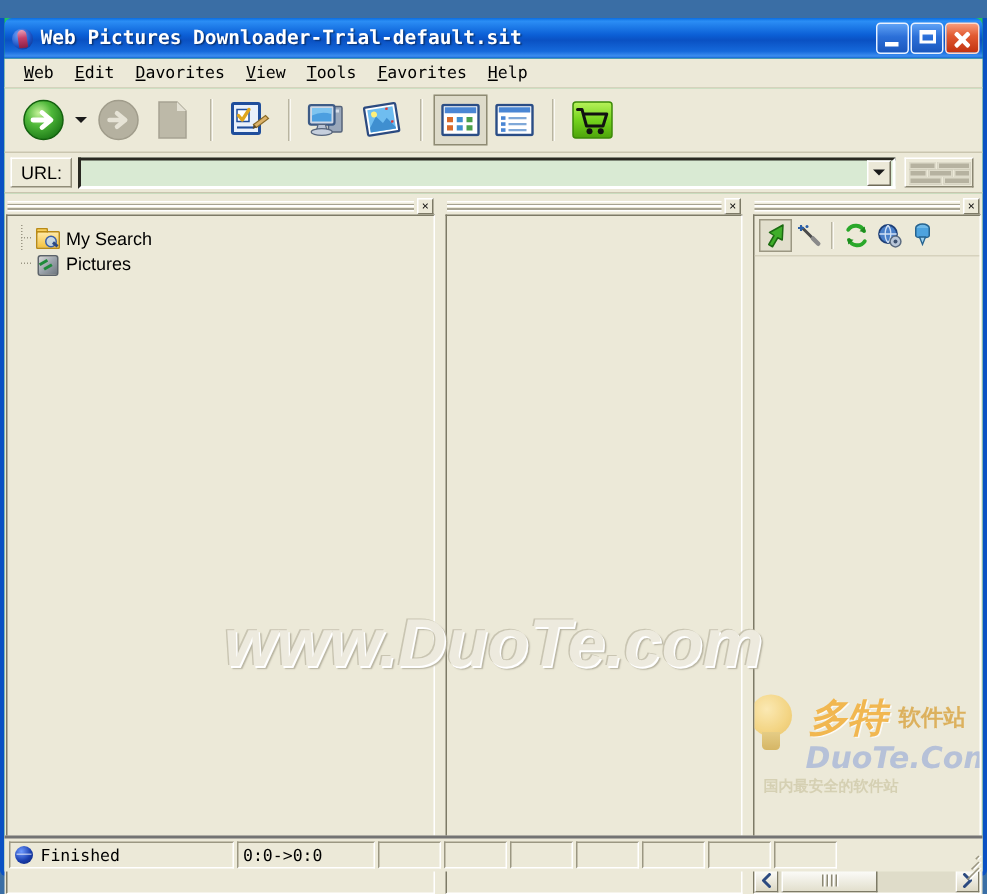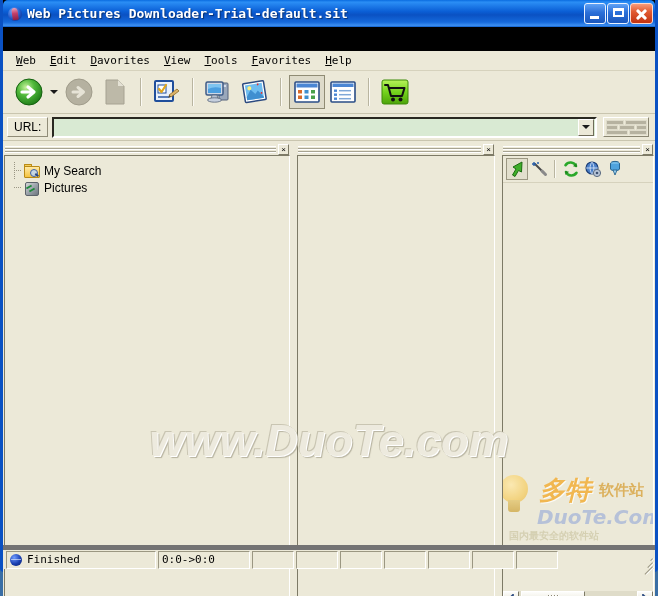--- a/index.html
+++ b/index.html
@@ -7,24 +7,24 @@
     background: #3a6ea5;
   }
   body {
     width: 658px; height: 596px;
     font-family: "Liberation Sans", sans-serif;
     overflow: hidden;
   }
 
   
   #window {
-    position: absolute; left: 0; top: 0;
+    position: absolute; left: 0; top: 12px;
     width: 658px; height: 572px;
     box-sizing: border-box;
-    background: #000000;
+    background: #22c55e;
     border: 3px solid #0a51c3;
     border-top: none;
     border-radius: 0 0 4px 4px;
   }
 
   
   #titlebar {
     position: relative;
     height: 27px;
     background: linear-gradient(to bottom,
@@ -101,21 +101,20 @@
   
   #menubar {
     height: 19px;
     background: #ece9d8;
     display: flex; align-items: center;
     padding-left: 7px;
     border-bottom: 1px solid #d6d2bd;
     font-family: "DejaVu Sans Mono", monospace;
     font-size: 11px;
     color: #000;
-    margin-top: 24px;
   }
   .menu-item {
     padding: 2px 8px 2px 6px;
     cursor: default;
     white-space: nowrap;
   }
   .menu-item .acc { text-decoration: underline; }
 
   
   #toolbar {
@@ -447,21 +446,21 @@
 
   
   #statusbar {
     position: absolute;
     left: 0; right: 0; bottom: 0;
     height: 24px;
     background: #ece9d8;
     display: flex; align-items: center;
     padding: 2px 3px;
     box-sizing: border-box;
-    border-top: 5px solid #737373;
+    border-top: 2px solid #737373;
   }
   .sb-panel {
     height: 18px;
     box-sizing: border-box;
     border: 1px solid #9b9782;
     border-right-color:#fff; border-bottom-color:#fff;
     background:#ece9d8;
     display:flex; align-items:center;
     font-family: "DejaVu Sans Mono", monospace;
     font-size: 11px;

